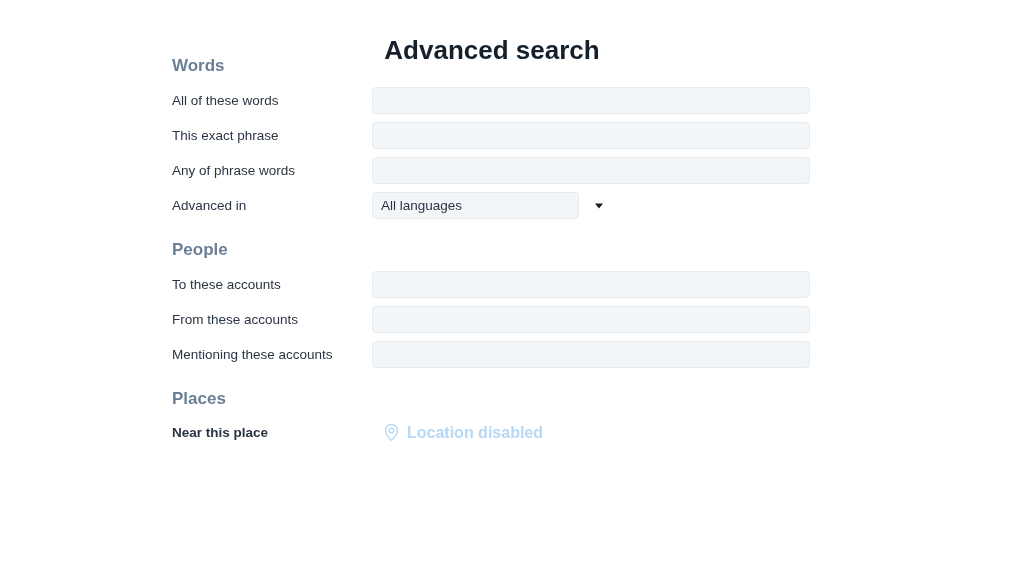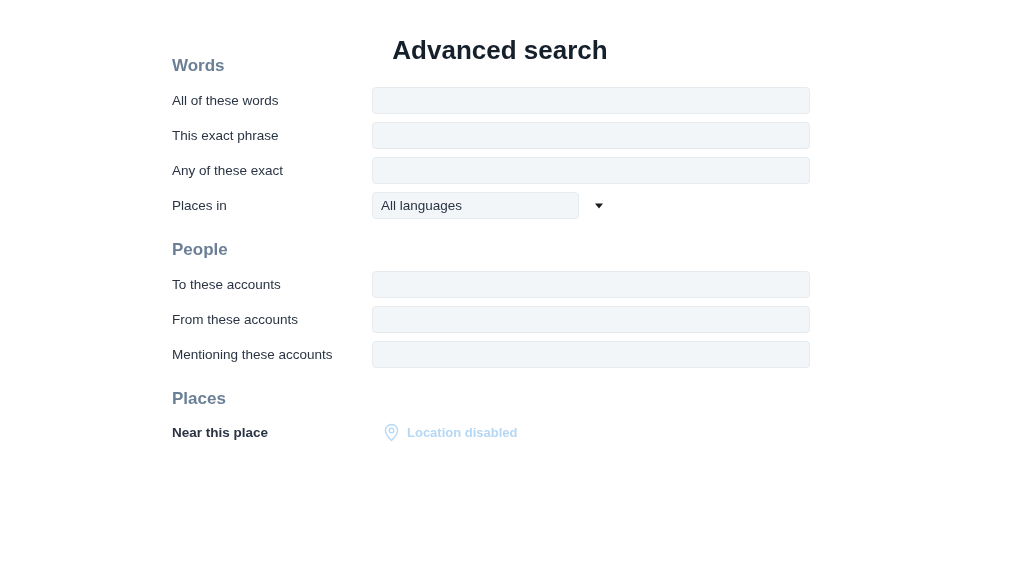--- a/index.html
+++ b/index.html
@@ -17,21 +17,21 @@
   .page {
     position: relative;
     width: 1024px;
     height: 577px;
     background: #ffffff;
   }
 
   
   .page-title {
     position: absolute;
-    left: 8px;
+    left: 0;
     top: 17px;
     width: 984px;
     text-align: center;
     font-size: 26px;
     font-weight: bold;
     color: #15202b;
     letter-spacing: 0px;
     line-height: 32px;
   }
 
@@ -142,21 +142,21 @@
     gap: 7px;
     padding-left: 11px;
   }
   .pin-icon {
     display: block;
     width: 17px;
     height: 19px;
     flex: 0 0 17px;
   }
   .location-text {
-    font-size: 13px;
+    font-size: 16px;
     color: #b6d8f5;
     line-height: 17px;
     white-space: nowrap;
   }
 
   
   .places-rows { margin-top: 10px; font-weight: bold; }
   .dates-heading-wrap { margin-top: 23px; }
 </style>
 </head>
@@ -181,30 +181,30 @@
         </div>
 
         <div class="row">
           <div class="row-label">This exact phrase</div>
           <div class="field-wrap">
             <input class="text-input" type="text" value="" style="">
           </div>
         </div>
 
         <div class="row">
-          <div class="row-label">Any of these exact</div>
-          <div class="field-wrap">
-            <input class="text-input" type="text" value="" style="">
-          </div>
-        </div>
-
-
-
-        <div class="row">
-          <div class="row-label">Places in</div>
+          <div class="row-label">Any of phrase words</div>
+          <div class="field-wrap">
+            <input class="text-input" type="text" value="" style="">
+          </div>
+        </div>
+
+
+
+        <div class="row">
+          <div class="row-label">Advanced in</div>
           <div class="field-wrap">
             <div class="select-box">
               <select><option value="All languages">All languages</option></select>
               <span class="select-arrow"></span>
             </div>
           </div>
         </div>
 
       </div>
     </div>

